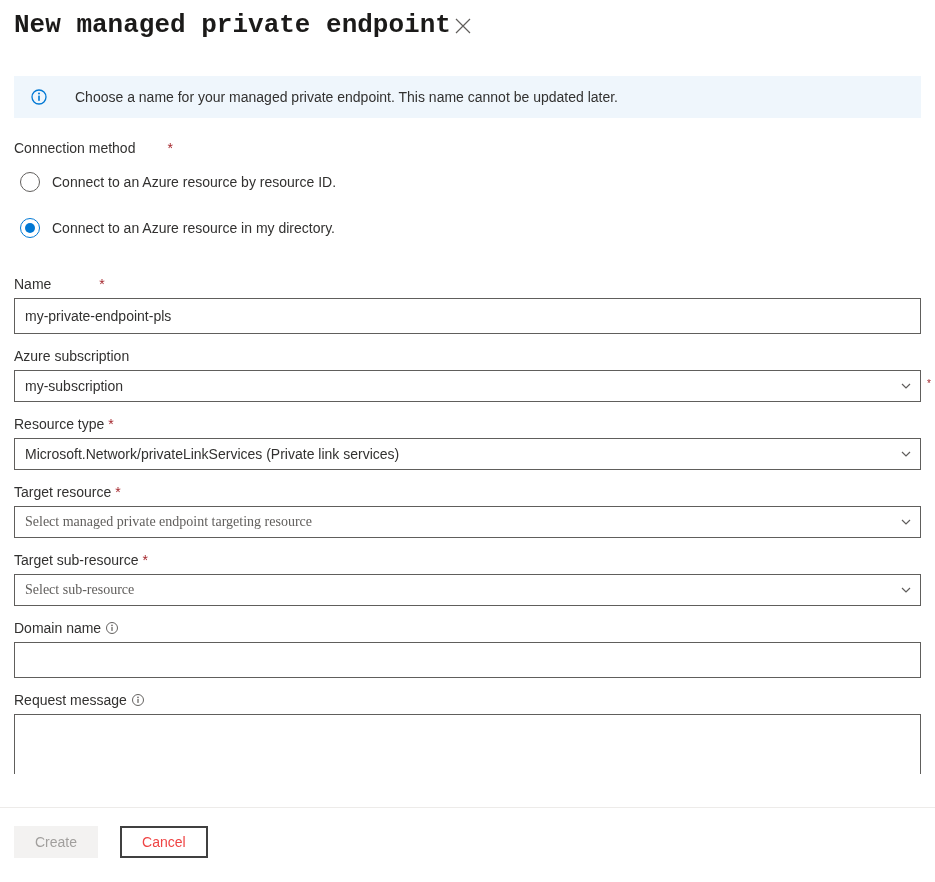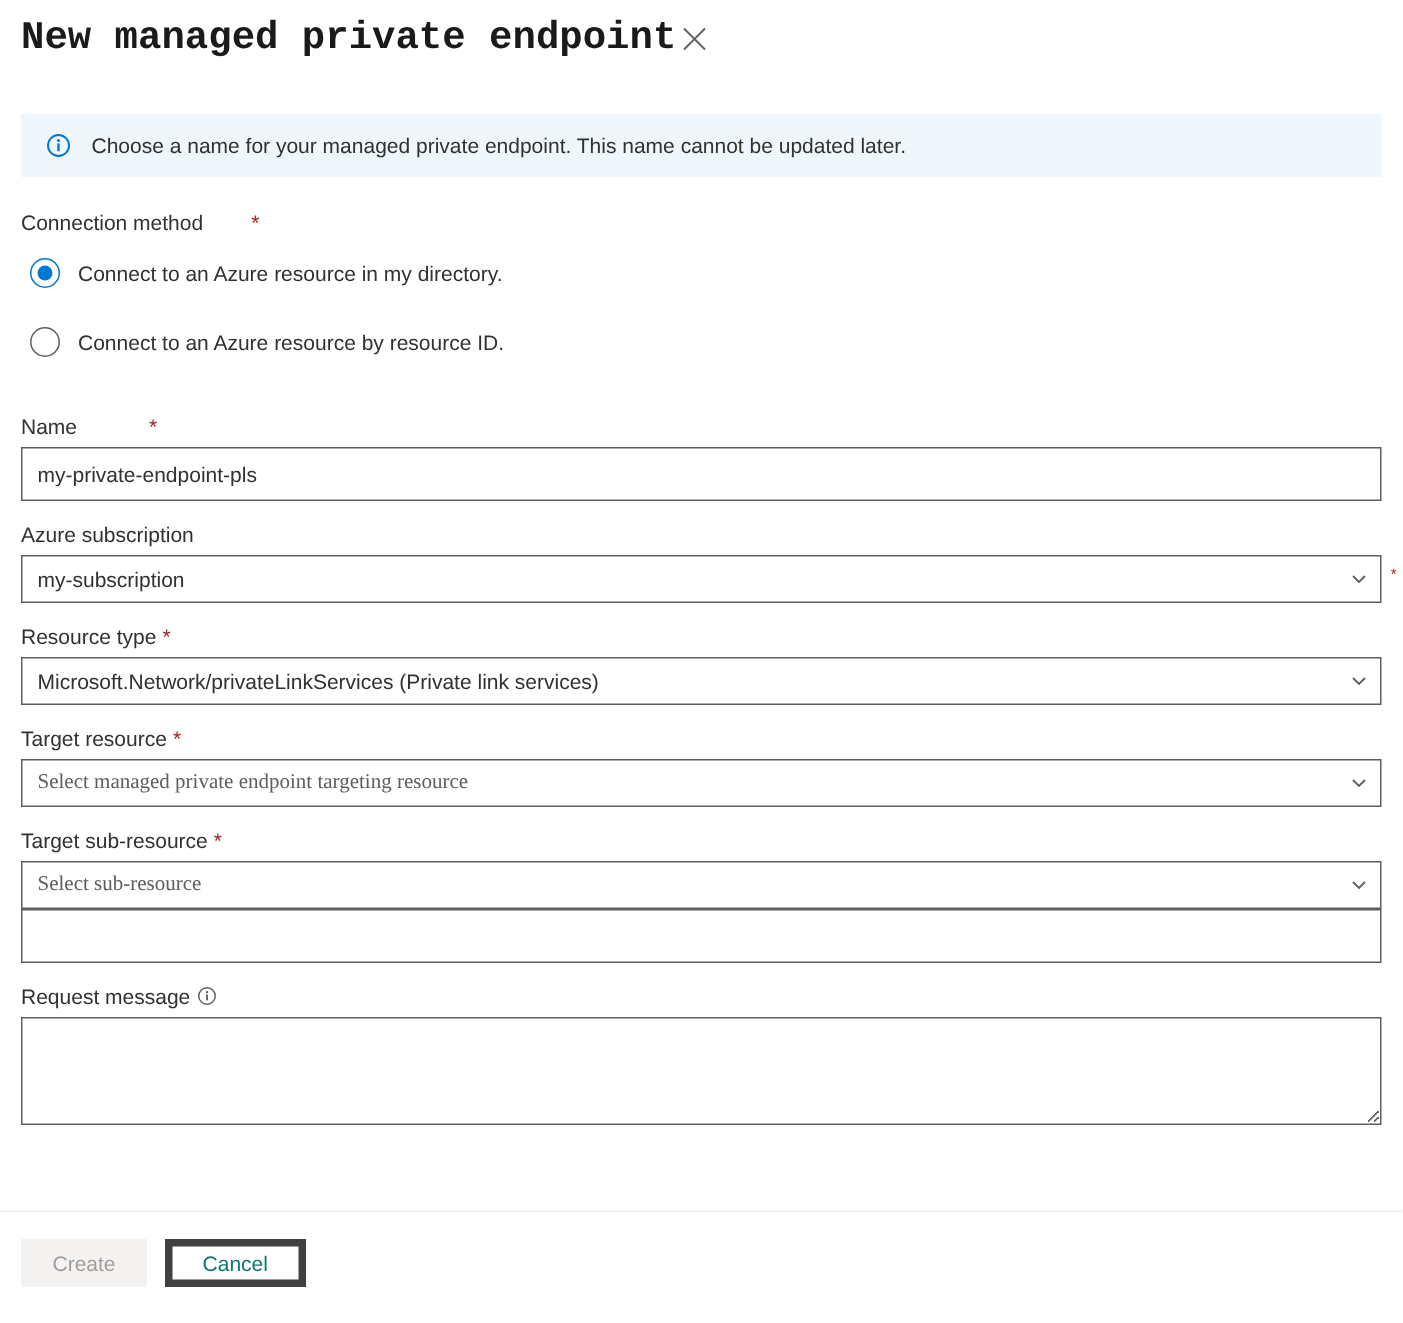--- a/index.html
+++ b/index.html
@@ -3,21 +3,21 @@
   <meta charset="utf-8">
   <style>
     * { box-sizing: border-box; margin: 0; padding: 0; }
     html, body { width: 935px; height: 882px; font-family: "Segoe UI", -apple-system, BlinkMacSystemFont, sans-serif; background: #fff; color: #323130; }
     .panel { width: 935px; height: 882px; display: flex; flex-direction: column; }
     .header { display: flex; align-items: flex-start; padding: 8px 18px 4px 14px; font-family: Liberation Mono, monospace; }
     .title { font-size: 26px; font-weight: 600; color: #1b1a19; line-height: 34px; }
     .close-btn { background: none; border: none; cursor: pointer; padding: 4px; margin-top: 6px; }
     .close-btn svg { width: 16px; height: 16px; }
     .body { flex: 1; overflow: auto; padding: 30px 14px 8px 14px; }
-    .infobox { background: #eff6fc; border: 1px solid #eff6fc; padding: 12px 16px; display: flex; align-items: center; gap: 14px; margin-bottom: 22px; }
+    .infobox { background: #eff6fc; border: 1px solid #eff6fc; padding: 12px 16px; display: flex; align-items: center; gap: 28px; margin-bottom: 22px; }
     .infobox .msg { font-size: 14px; color: #323130; }
     .info-icon svg { width: 16px; height: 16px; display: block; }
     .field-label-row { display: flex; align-items: center; gap: 4px; margin-bottom: 6px; margin-top: 14px; }
     .field-label { font-size: 14px; color: #323130; }
     .req-star { color: #a4262c; font-size: 14px; line-height: 1; }
     .radio-group { margin-top: 8px; }
     .radio-option { display: flex; align-items: center; gap: 12px; padding: 8px 0 8px 6px; cursor: pointer; }
     .radio-option + .radio-option { margin-top: 10px; }
     .radio-circle { width: 20px; height: 20px; border-radius: 50%; border: 1.5px solid #605e5c; display: inline-flex; align-items: center; justify-content: center; flex-shrink: 0; }
     .radio-selected .radio-circle { border-color: #0078d4; }
@@ -27,22 +27,22 @@
     .text-input, .select-input { width: 100%; height: 36px; padding: 4px 10px; font-size: 14px; border: 1px solid #605e5c; background: #fff; font-family: inherit; color: #323130; }
     .text-input::placeholder, .fake-select .placeholder { color: #605e5c; }
     .fake-select { width: 100%; height: 32px; border: 1px solid #605e5c; background: #fff; display: flex; align-items: center; justify-content: space-between; padding: 0 8px 0 10px; cursor: pointer; }
     .fake-select .value { font-size: 14px; color: #323130; }
     .fake-select .placeholder { font-size: 14px; font-family: Liberation Serif, serif; }
     .chev svg { width: 12px; height: 12px; display: block; }
     .textarea-input { width: 100%; height: 72px; padding: 6px 10px; font-size: 14px; border: 1px solid #605e5c; background: #fff; font-family: inherit; resize: both; }
     .ghost-info-icon svg { width: 14px; height: 14px; display: block; }
     .subrow { display: flex; align-items: flex-end; gap: 6px; position: relative; }
     .subrow .tiny-star { position: absolute; right: -10px; top: 8px; color: #a4262c; font-size: 10px; }
-    .footer { border-top: 1px solid #edebe9; padding: 18px 14px 24px 14px; display: flex; gap: 12px; margin-top: 33px; }
-    .btn { height: 32px; padding: 0 20px; font-size: 14px; font-family: inherit; cursor: pointer; border: 5px solid #404040; background: #fff; color: #0f766e; }
+    .footer { border-top: 1px solid #edebe9; padding: 18px 14px 24px 14px; display: flex; gap: 22px; margin-top: 33px; }
+    .btn { height: 32px; padding: 0 20px; font-size: 14px; font-family: inherit; cursor: pointer; border: 2px solid #404040; background: #fff; color: #ef4444; }
     .btn-primary-disabled { background: #f3f2f1; color: #a19f9d; border: 1px solid #f3f2f1; cursor: default; }
   </style>
 </head>
 <body>
 
 <div class="panel">
 
   <div class="header">
     <h1 class="title">New managed private endpoint</h1>
     <button class="close-btn" aria-label="Close">
@@ -66,29 +66,29 @@
       </span>
       <span class="msg">Choose a name for your managed private endpoint. This name cannot be updated later.</span>
     </div>
 
     
     <div class="field-label-row" style="margin-top:0;gap:32px;">
       <span class="field-label">Connection method</span>
       <span class="req-star">*</span>
     </div>
     <div class="radio-group">
+      <label class="radio-option">
+        <span class="radio-circle"></span>
+        <span class="radio-label">Connect to an Azure resource by resource ID.</span>
+      </label>
       <label class="radio-option radio-selected">
         <span class="radio-circle">
             <span class="radio-dot"></span>
           </span>
         <span class="radio-label">Connect to an Azure resource in my directory.</span>
-      </label>
-      <label class="radio-option">
-        <span class="radio-circle"></span>
-        <span class="radio-label">Connect to an Azure resource by resource ID.</span>
       </label>
     </div>
 
     
     <div class="field-label-row" style="margin-top:30px;gap:48px;">
       <span class="field-label">Name</span>
       <span class="req-star">*</span>
     </div>
     <input class="text-input" type="text" value="my-private-endpoint-pls" style="">
 
@@ -144,20 +144,30 @@
     <div class="fake-select">
       <span class="placeholder">Select sub-resource</span>
       <span class="chev">
           <svg viewBox="0 0 12 12" fill="none" stroke="#605e5c" stroke-width="1.2">
             <path d="M2 4 L6 8 L10 4"></path>
           </svg>
         </span>
     </div>
 
     
+    <div class="field-label-row">
+      <span class="field-label">Domain name</span>
+      <span class="ghost-info-icon">
+        <svg viewBox="0 0 16 16">
+            <circle cx="8" cy="8" r="6.3" fill="none" stroke="#605e5c" stroke-width="1.1"></circle>
+            <circle cx="8" cy="5" r="0.9" fill="#605e5c"></circle>
+            <rect x="7.3" y="6.8" width="1.4" height="4.5" fill="#605e5c"></rect>
+          </svg>
+      </span>
+    </div>
     <input class="text-input" type="text" value="" style="">
 
     
     <div class="field-label-row">
       <span class="field-label">Request message</span>
       <span class="ghost-info-icon">
         <svg viewBox="0 0 16 16">
             <circle cx="8" cy="8" r="6.3" fill="none" stroke="#605e5c" stroke-width="1.1"></circle>
             <circle cx="8" cy="5" r="0.9" fill="#605e5c"></circle>
             <rect x="7.3" y="6.8" width="1.4" height="4.5" fill="#605e5c"></rect>

